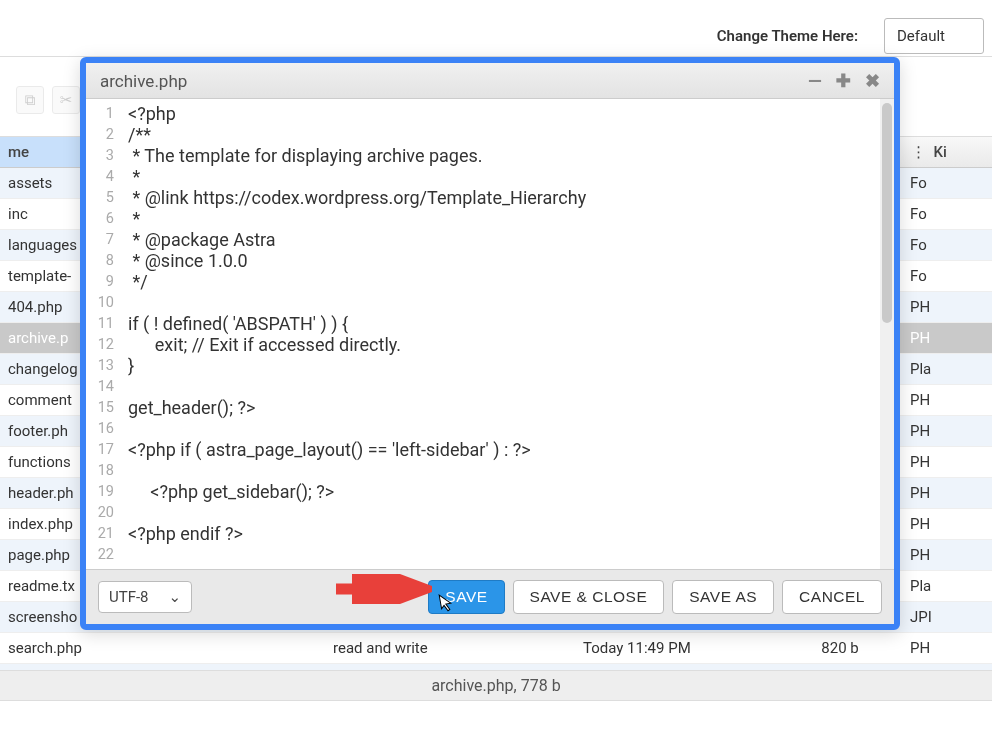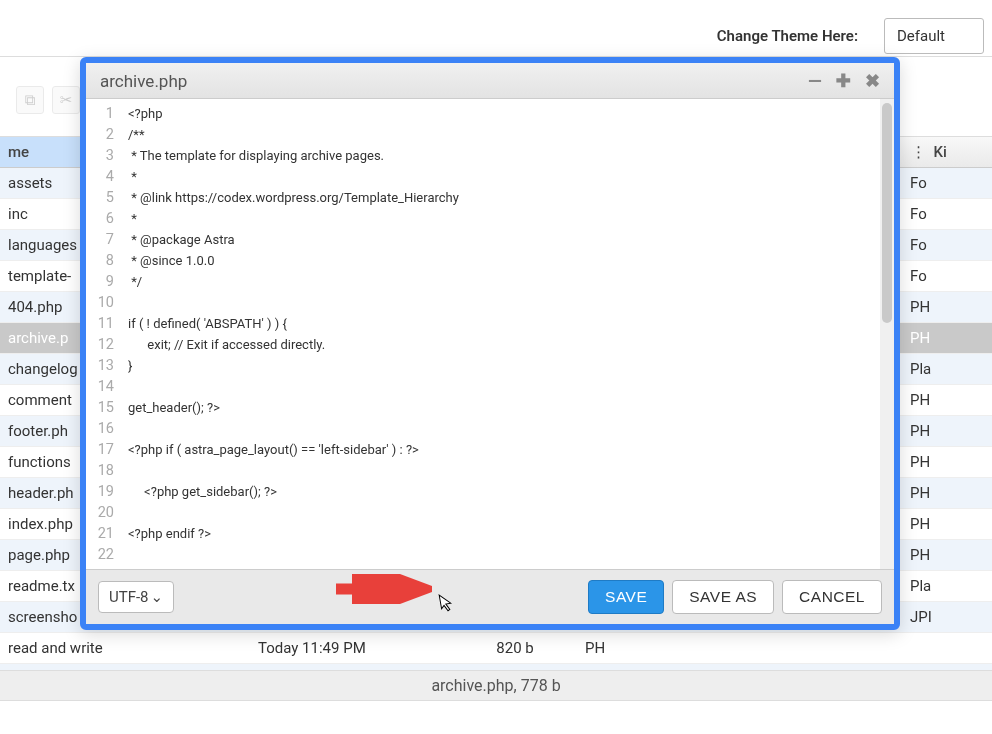--- a/index.html
+++ b/index.html
@@ -129,21 +129,21 @@
     padding: 4px 6px 4px 0;
     color: #aaa;
     font-size: 14.5px;
     line-height: 21px;
     font-family: inherit;
     user-select: none;
   }
   .code {
     flex: 1;
     padding: 4px 8px;
-    font-size: 13px;
+    font-size: 18px;
     line-height: 21px;
     color: #333;
     white-space: pre;
     font-family: inherit;
   }
   .vscroll {
     width: 14px;
     background: #f0f0f0;
     position: relative;
   }
@@ -158,21 +158,21 @@
     border-top: 1px solid #ccc;
     padding: 10px 12px;
     display: flex; align-items: center; gap: 8px;
   }
   .enc-select {
     border: 1px solid #bbb;
     background: #fff;
     border-radius: 4px;
     padding: 6px 10px;
     font-size: 15px;
-    display: flex; align-items: center; gap: 2px;
+    display: flex; align-items: center; gap: 20px;
     color: #444;
   }
   .spacer { flex: 1; }
   .btn {
     border: 1px solid #bbb;
     background: #fff;
     color: #333;
     border-radius: 4px;
     padding: 7px 16px;
     font-size: 15.5px;
@@ -321,20 +321,21 @@
         <div class="col col-kind">Pla</div>
       </div>
       <div class="ft-row stripe">
         <div class="col col-name">screensho</div>
         <div class="col col-perm"></div>
         <div class="col col-date"></div>
         <div class="col col-size"></div>
         <div class="col col-kind">JPI</div>
       </div>
       <div class="ft-row">
+        <div class="col col-name">search.php</div>
         <div class="col col-perm">read and write</div>
         <div class="col col-date">Today 11:49 PM</div>
         <div class="col col-size">820 b</div>
         <div class="col col-kind">PH</div>
       </div>
       <div class="ft-row stripe">
         <div class="col col-name">sidebar.php</div>
         <div class="col col-perm">read and write</div>
         <div class="col col-date">Today 11:49 PM</div>
         <div class="col col-size">942 b</div>
@@ -384,20 +385,21 @@
         <div class="thumb"></div>
       </div>
   </div>
   <div class="modal-footer">
     <div class="enc-select">
       <span>UTF-8</span>
       <span>⌄</span>
     </div>
     <div class="spacer"></div>
     <button class="btn primary">SAVE</button>
+    <button class="btn">SAVE &amp; CLOSE</button>
     <button class="btn">SAVE AS</button>
     <button class="btn">CANCEL</button>
   </div>
 </div>
 
 <svg class="arrow" viewBox="0 0 100 30">
   <defs>
     <marker id="ah" markerWidth="8" markerHeight="8" refX="6" refY="3" orient="auto">
       <path d="M0,0 L8,3 L0,6 Z" fill="#e8403a"></path>
     </marker>

